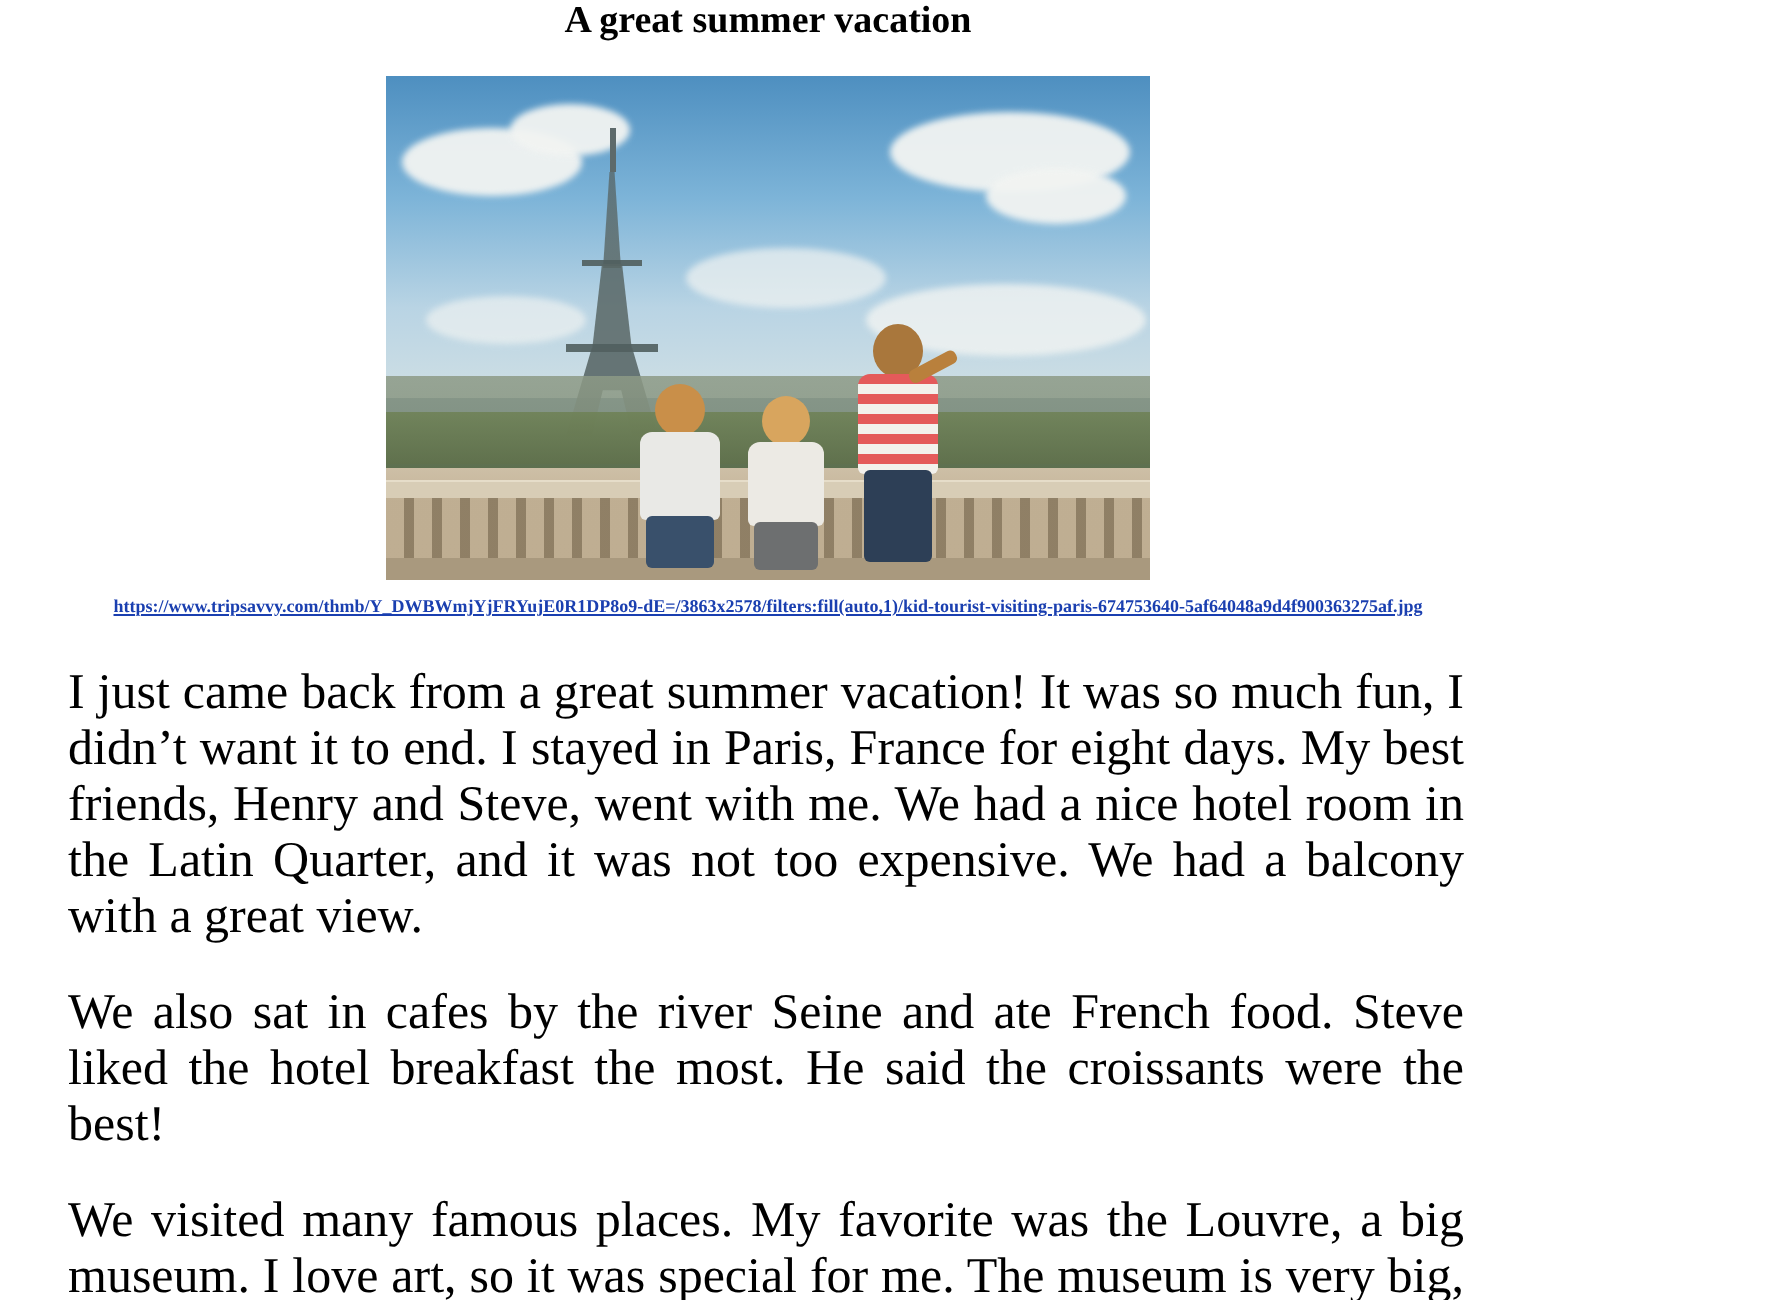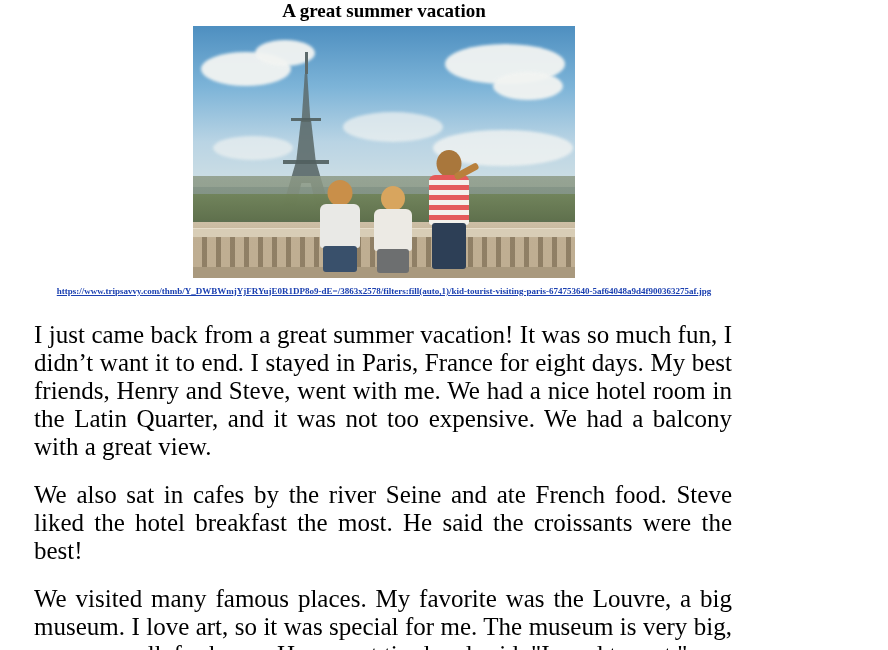--- a/index.html
+++ b/index.html
@@ -22,21 +22,21 @@
   .doc-title {
     text-align: center;
     font-family: "Liberation Serif", serif;
     font-weight: bold;
     font-size: 19px;
     margin: 0;
     padding-top: 0px;
     line-height: 22px;
   }
   .figure {
-    margin-top: 4px;
+    margin-top: 16px;
     text-align: center;
   }
   .photo {
     width: 382px;
     height: 252px;
     margin: 0 auto;
     display: block;
     position: relative;
     overflow: hidden;
     background: #6f8ea3;

